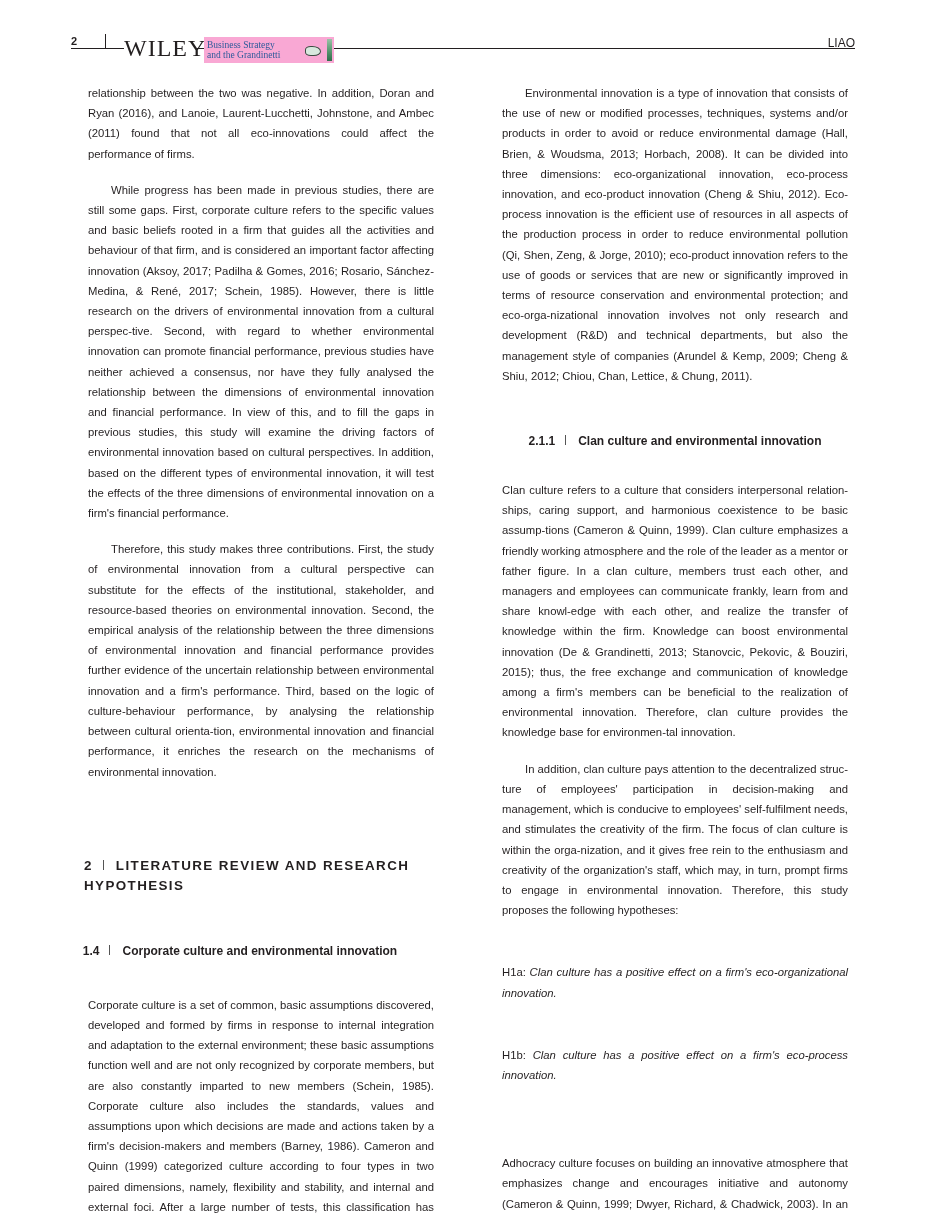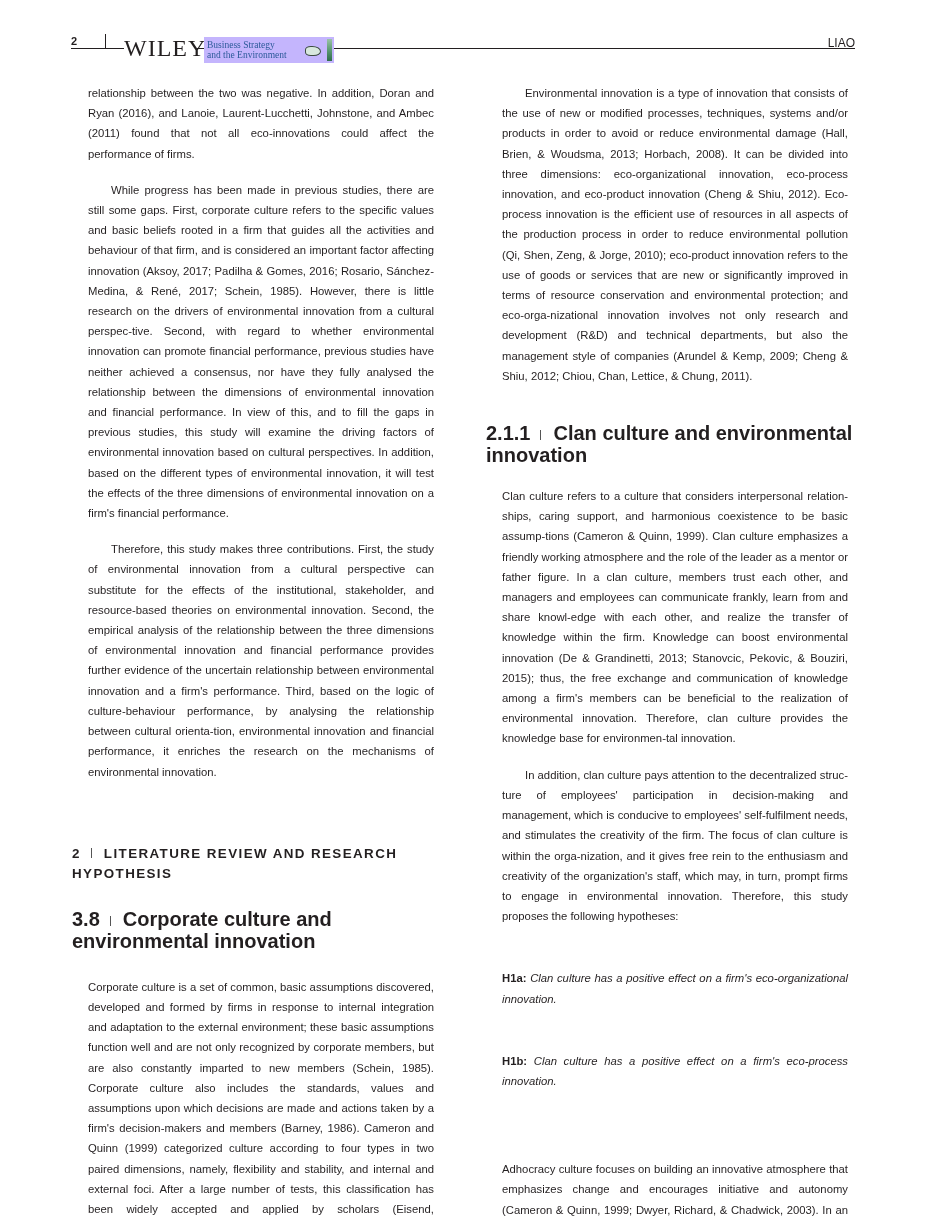--- a/index.html
+++ b/index.html
@@ -26,21 +26,21 @@
     }
     .wiley {
       position: absolute; left: 124px; top: 38px; font-family: "Liberation Serif", "DejaVu Serif", serif;
       font-size: 24px; letter-spacing: 1px; color: #231f20; line-height: 20px;
     }
     .hdr-rule-mid2 {
       position: absolute; left: 197px; top: 48px; width: 8px; height: 1px; background: #231f20;
     }
     .journal-logo {
       position: absolute; left: 204px; top: 37px; width: 130px; height: 26px;
-      background: #c4b5fd; display: flex; align-items: center;
+      background: #f9a8d4; display: flex; align-items: center;
     }
     .journal-logo .jtitle {
       font-family: "Liberation Serif", "DejaVu Serif", serif; font-size: 9.5px; line-height: 10px;
       color: #2d5a9a; padding-left: 3px; width: 92px;
     }
     .journal-logo .jicon {
       width: 18px; height: 14px; margin-left: 4px; position: relative;
     }
     .journal-logo .jicon::before {
       content: ""; position: absolute; left: 2px; top: 3px; width: 14px; height: 8px;
@@ -59,70 +59,70 @@
     .col {
       position: absolute; top: 67px; width: 378px;
       font-size: 11.3px; line-height: 20.2px; text-align: justify;
     }
     .col-left { left: 72px; }
     .col-right { left: 486px; }
     .col p { margin: 16px; }
     .col p.indent { text-indent: 23px; }
     .h1 {
       font-weight: bold; font-size: 13.4px; letter-spacing: 1.4px; line-height: 20px;
-      margin: 0; text-align: left;
+      margin: 12px; text-align: left;
     }
     .h2 {
-      font-weight: bold; font-size: 20px; line-height: 22px; margin: 0; text-align: left;
+      font-weight: bold; font-size: 12px; line-height: 22px; margin: 8px; text-align: center;
     }
     .sep {
       display: inline-block; width: 1px; height: 10px; background: #555; margin: 0 12px 0 10px;
       vertical-align: 0px;
     }
     .hyp {
       margin: 0 42px 0 42px; font-size: 11.3px; line-height: 20.2px; text-align: justify;
     }
-    .hyp b { font-weight: bold; }
+    .hyp b { font-weight: normal; }
     .hyp i { font-style: italic; }
   </style>
 </head>
 <body>
 
 <div class="header">
   <span class="page-num">2</span>
   <div class="hdr-rule-left"></div>
   <div class="hdr-tick"></div>
   <div class="hdr-rule-mid"></div>
   <span class="wiley">WILEY</span>
   <div class="hdr-rule-mid2"></div>
   <div class="journal-logo">
     <div class="jtitle">
       <div>Business Strategy</div>
-      <div>and the Environment</div>
+      <div>and the Grandinetti</div>
     </div>
     <div class="jicon"></div>
     <div class="jbar"></div>
   </div>
   <div class="hdr-rule-right"></div>
   <span class="running-head">LIAO</span>
 </div>
 
 <div class="col col-left">
   <p>relationship between the two was negative. In addition, Doran and Ryan (2016), and Lanoie, Laurent-Lucchetti, Johnstone, and Ambec (2011) found that not all eco-innovations could affect the performance of firms.</p>
   <p class="indent">While progress has been made in previous studies, there are still some gaps. First, corporate culture refers to the specific values and basic beliefs rooted in a firm that guides all the activities and behaviour of that firm, and is considered an important factor affecting innovation (Aksoy, 2017; Padilha &amp; Gomes, 2016; Rosario, Sánchez-Medina, &amp; René, 2017; Schein, 1985). However, there is little research on the drivers of environmental innovation from a cultural perspec-tive. Second, with regard to whether environmental innovation can promote financial performance, previous studies have neither achieved a consensus, nor have they fully analysed the relationship between the dimensions of environmental innovation and financial performance. In view of this, and to fill the gaps in previous studies, this study will examine the driving factors of environmental innovation based on cultural perspectives. In addition, based on the different types of environmental innovation, it will test the effects of the three dimensions of environmental innovation on a firm's financial performance.</p>
   <p class="indent">Therefore, this study makes three contributions. First, the study of environmental innovation from a cultural perspective can substitute for the effects of the institutional, stakeholder, and resource-based theories on environmental innovation. Second, the empirical analysis of the relationship between the three dimensions of environmental innovation and financial performance provides further evidence of the uncertain relationship between environmental innovation and a firm's performance. Third, based on the logic of culture-behaviour performance, by analysing the relationship between cultural orienta-tion, environmental innovation and financial performance, it enriches the research on the mechanisms of environmental innovation.</p>
 
   <div style="height:46px"></div>
   <h2 class="h1">
     <span>2</span><span class="sep"></span><span>LITERATURE REVIEW AND RESEARCH HYPOTHESIS</span>
   </h2>
 
   <div style="height:24px"></div>
   <h3 class="h2" style="width:320px">
-    <span>3.8</span><span class="sep"></span><span>Corporate culture and environmental innovation</span>
+    <span>1.4</span><span class="sep"></span><span>Corporate culture and environmental innovation</span>
   </h3>
   <div style="height:9px"></div>
   <p>Corporate culture is a set of common, basic assumptions discovered, developed and formed by firms in response to internal integration and adaptation to the external environment; these basic assumptions function well and are not only recognized by corporate members, but are also constantly imparted to new members (Schein, 1985). Corporate culture also includes the standards, values and assumptions upon which decisions are made and actions taken by a firm's decision-makers and members (Barney, 1986). Cameron and Quinn (1999) categorized culture according to four types in two paired dimensions, namely, flexibility and stability, and internal and external foci. After a large number of tests, this classification has been widely accepted and applied by scholars (Eisend, Evanschitzky, &amp; Gilliland, 2016). This study will use Cameron and Quinn's (1999) classification, and it will divide corporate culture into clan, adhocracy, hierarchy and market cultures.</p>
 </div>
 
 <div class="col col-right">
   <p class="indent">Environmental innovation is a type of innovation that consists of the use of new or modified processes, techniques, systems and/or products in order to avoid or reduce environmental damage (Hall, Brien, &amp; Woudsma, 2013; Horbach, 2008). It can be divided into three dimensions: eco-organizational innovation, eco-process innovation, and eco-product innovation (Cheng &amp; Shiu, 2012). Eco-process innovation is the efficient use of resources in all aspects of the production process in order to reduce environmental pollution (Qi, Shen, Zeng, &amp; Jorge, 2010); eco-product innovation refers to the use of goods or services that are new or significantly improved in terms of resource conservation and environmental protection; and eco-orga-nizational innovation involves not only research and development (R&amp;D) and technical departments, but also the management style of companies (Arundel &amp; Kemp, 2009; Cheng &amp; Shiu, 2012; Chiou, Chan, Lettice, &amp; Chung, 2011).</p>
 
   <div style="height:20px"></div>
   <h3 class="h2">

